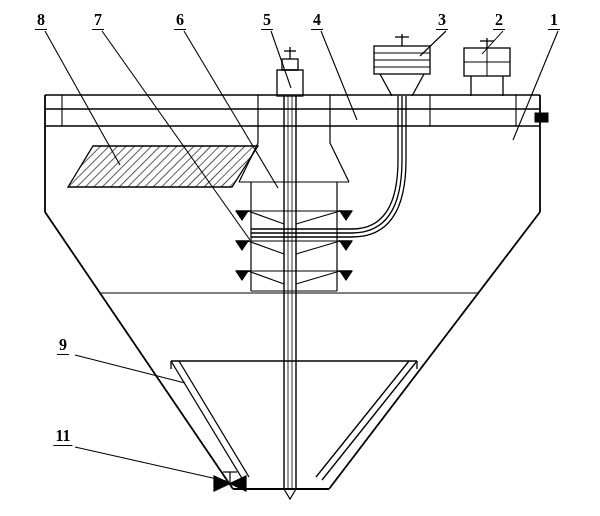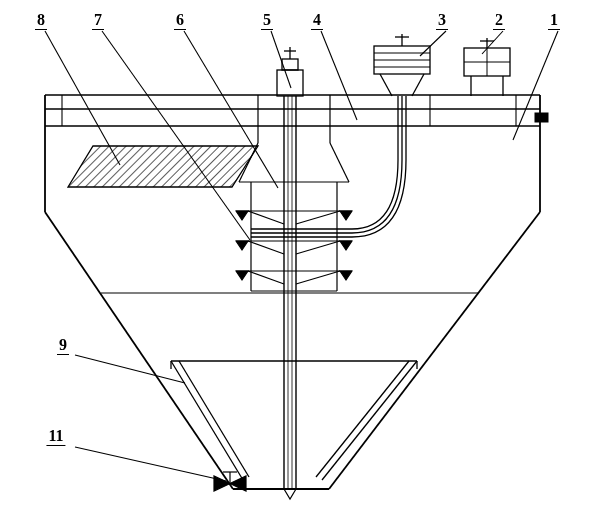--- a/index.html
+++ b/index.html
@@ -165,15 +165,15 @@
 
   <div class="callout" style="left:41px;  top:12px;">8</div>
   <div class="callout" style="left:98px;  top:12px;">7</div>
   <div class="callout" style="left:180px; top:12px;">6</div>
   <div class="callout" style="left:267px; top:12px;">5</div>
   <div class="callout" style="left:317px; top:12px;">4</div>
   <div class="callout" style="left:442px; top:12px;">3</div>
   <div class="callout" style="left:499px; top:12px;">2</div>
   <div class="callout" style="left:554px; top:12px;">1</div>
   <div class="callout" style="left:63px;  top:337px;">9</div>
-  <div class="callout" style="left:56px;  top:428px;">11</div>
+  <div class="callout" style="left:63px;  top:428px;">11</div>
 
 </div>
 
 </body></html>

